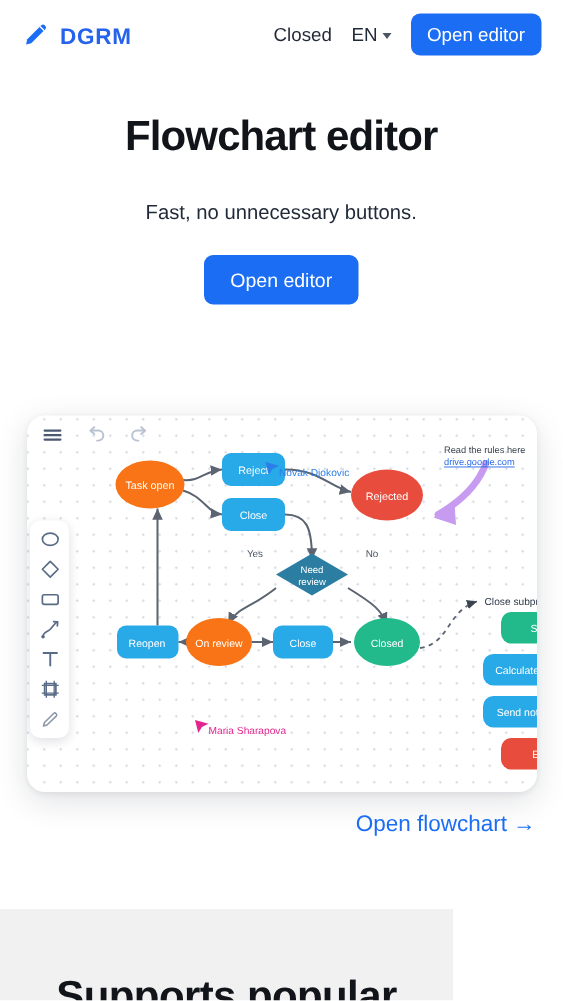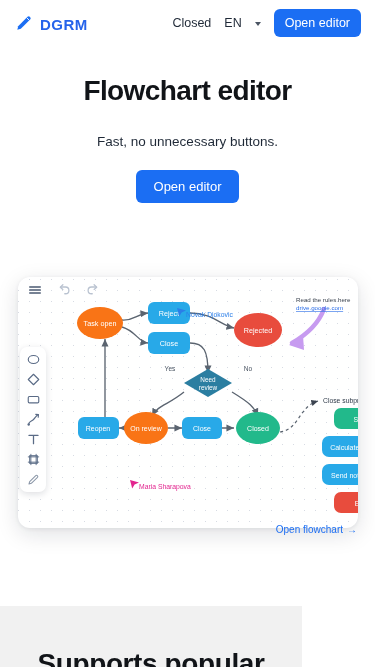--- a/index.html
+++ b/index.html
@@ -19,21 +19,21 @@
     padding: 0 14px 0 14px;
     background: #ffffff;
   }
   .logo { display: flex; align-items: flex-end; gap: 6px; cursor: pointer; }
   .logo-icon { width: 20px; height: 20px; display: block; }
   .logo-text {
     color: #2563eb; font-size: 15px; font-weight: 700; letter-spacing: .5px;
   }
   .nav { margin-left: auto; display: flex; align-items: center; gap: 13px; }
   .nav-link { font-size: 12.5px; color: #1f2937; cursor: pointer; }
-  .lang { display: flex; align-items: center; gap: 13px; cursor: pointer; text-align: right; }
+  .lang { display: flex; align-items: center; gap: 3px; cursor: pointer; text-align: right; }
   .lang-text { font-size: 12.5px; color: #1f2937; }
   .caret {
     width: 0; height: 0; border-left: 3.5px solid transparent;
     border-right: 3.5px solid transparent; border-top: 4px solid #4b5563;
     margin-top: 2px;
   }
   .btn-primary {
     background: #1b6ef3; color:#fff; border:0; border-radius: 6px;
     font-size: 12.5px; padding: 7px 11px; cursor: pointer;
     font-family: "Liberation Sans", sans-serif; white-space: nowrap;
@@ -82,22 +82,22 @@
     padding: 5px 0; display: flex; flex-direction: column; align-items: center; gap: 5px;
     z-index: 6;
   }
   .tool { width: 15px; height: 15px; cursor: pointer; display:block; }
 
   .fc { position: absolute; inset: 0; }
 
   
 
   .open-flowchart {
-    position: absolute; right: 18px; top: 524px;
-    font-size: 10px; color: #1b6ef3; cursor: pointer;
+    position: absolute; right: 18px; top: 541px;
+    font-size: 15px; color: #1b6ef3; cursor: pointer;
     display: flex; align-items: center; gap: 4px;
   }
 
   
   .band {
     position: absolute; left: 0; top: 606px; width: 302px; height: 61px;
     background: #f1f1f1; overflow: hidden;
   }
   .band-title {
     text-align: center; font-size: 28px; font-weight: 700;

